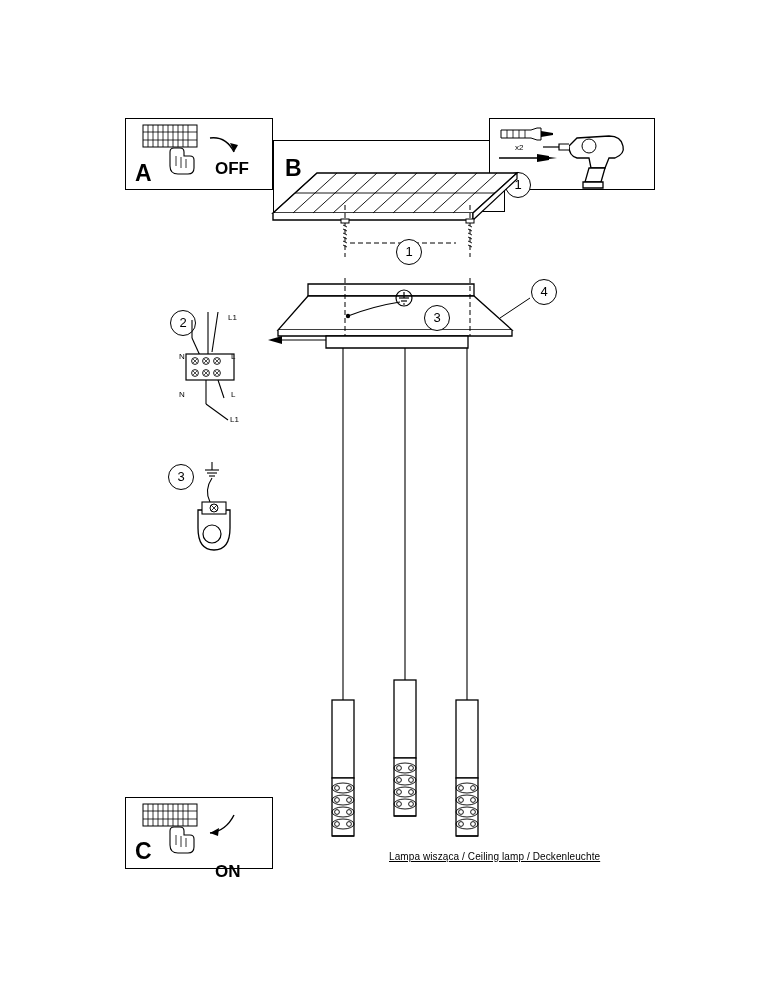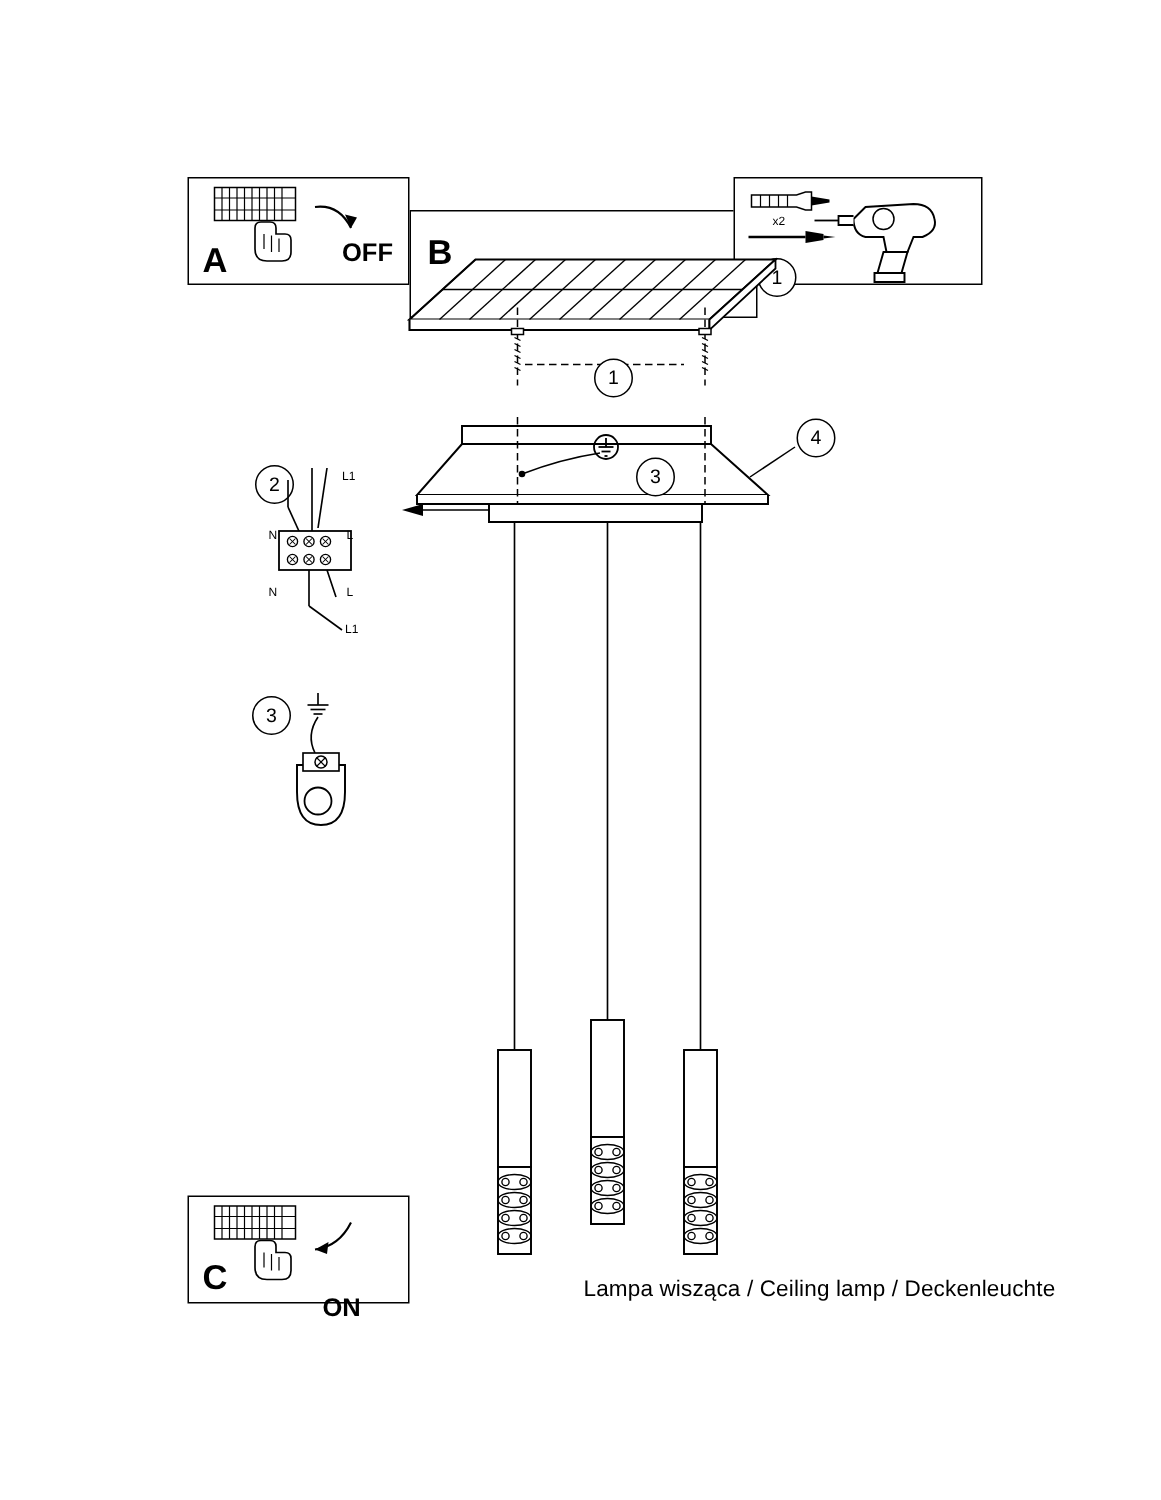--- a/index.html
+++ b/index.html
@@ -53,35 +53,36 @@
     font-family: "Liberation Sans", sans-serif;
     box-sizing: border-box;
   }
   .tiny-label {
     position: absolute;
     font-size: 8px;
     font-family: "Liberation Sans", sans-serif;
   }
   .caption {
     position: absolute;
-    font-size: 15px;
+    font-size: 10px;
     font-family: "Liberation Sans", sans-serif;
     letter-spacing: 0.1px;
+    text-decoration: underline;
   }
   svg { display: block; }
   .sv { position: absolute; overflow: visible; }
 </style>
 </head>
 <body>
 
 <div id="sheet">
 
   <div class="box" style="left:125px; top:118px; width:148px; height:72px;"></div>
   <div class="step-letter" style="left:135px; top:160px;">A</div>
-  <div class="state-label" style="left:215px; top:159px;margin-left:13px;">OFF</div>
+  <div class="state-label" style="left:215px; top:159px;">OFF</div>
 
   <svg class="sv" style="left:140px; top:122px;" width="110" height="66" viewBox="0 0 110 66">
     <rect x="3" y="3" width="54" height="22" fill="#fff" stroke="#000" stroke-width="1"></rect>
     <g stroke="#000" stroke-width="0.8">
       <line x1="8" y1="3" x2="8" y2="25"></line>
       <line x1="13" y1="3" x2="13" y2="25"></line>
       <line x1="18" y1="3" x2="18" y2="25"></line>
       <line x1="23" y1="3" x2="23" y2="25"></line>
       <line x1="28" y1="3" x2="28" y2="25"></line>
       <line x1="33" y1="3" x2="33" y2="25"></line>

